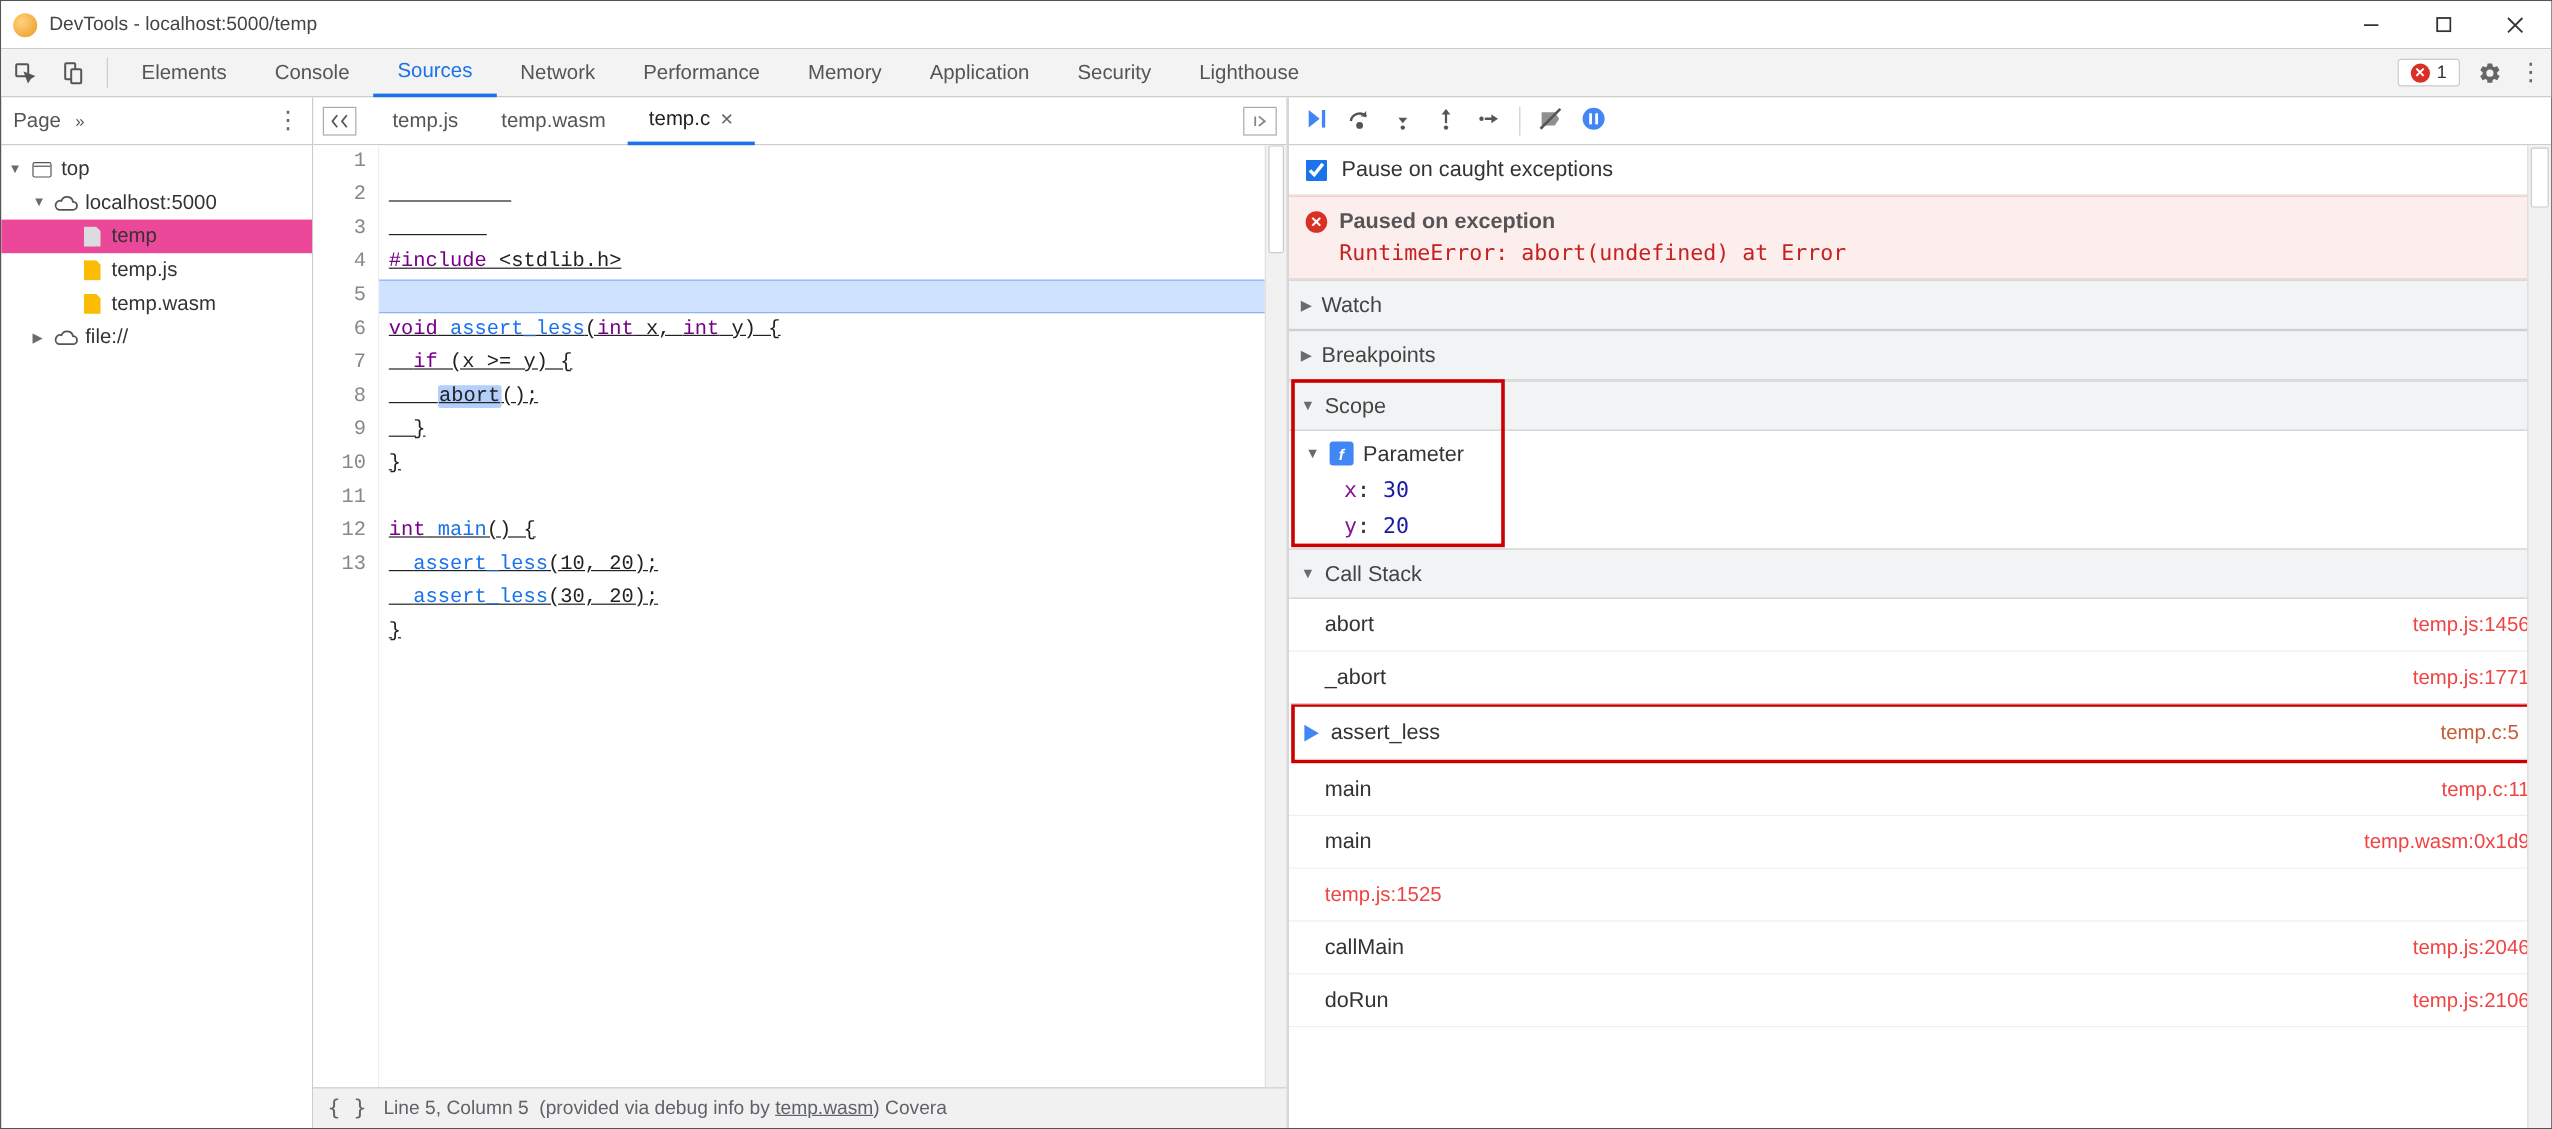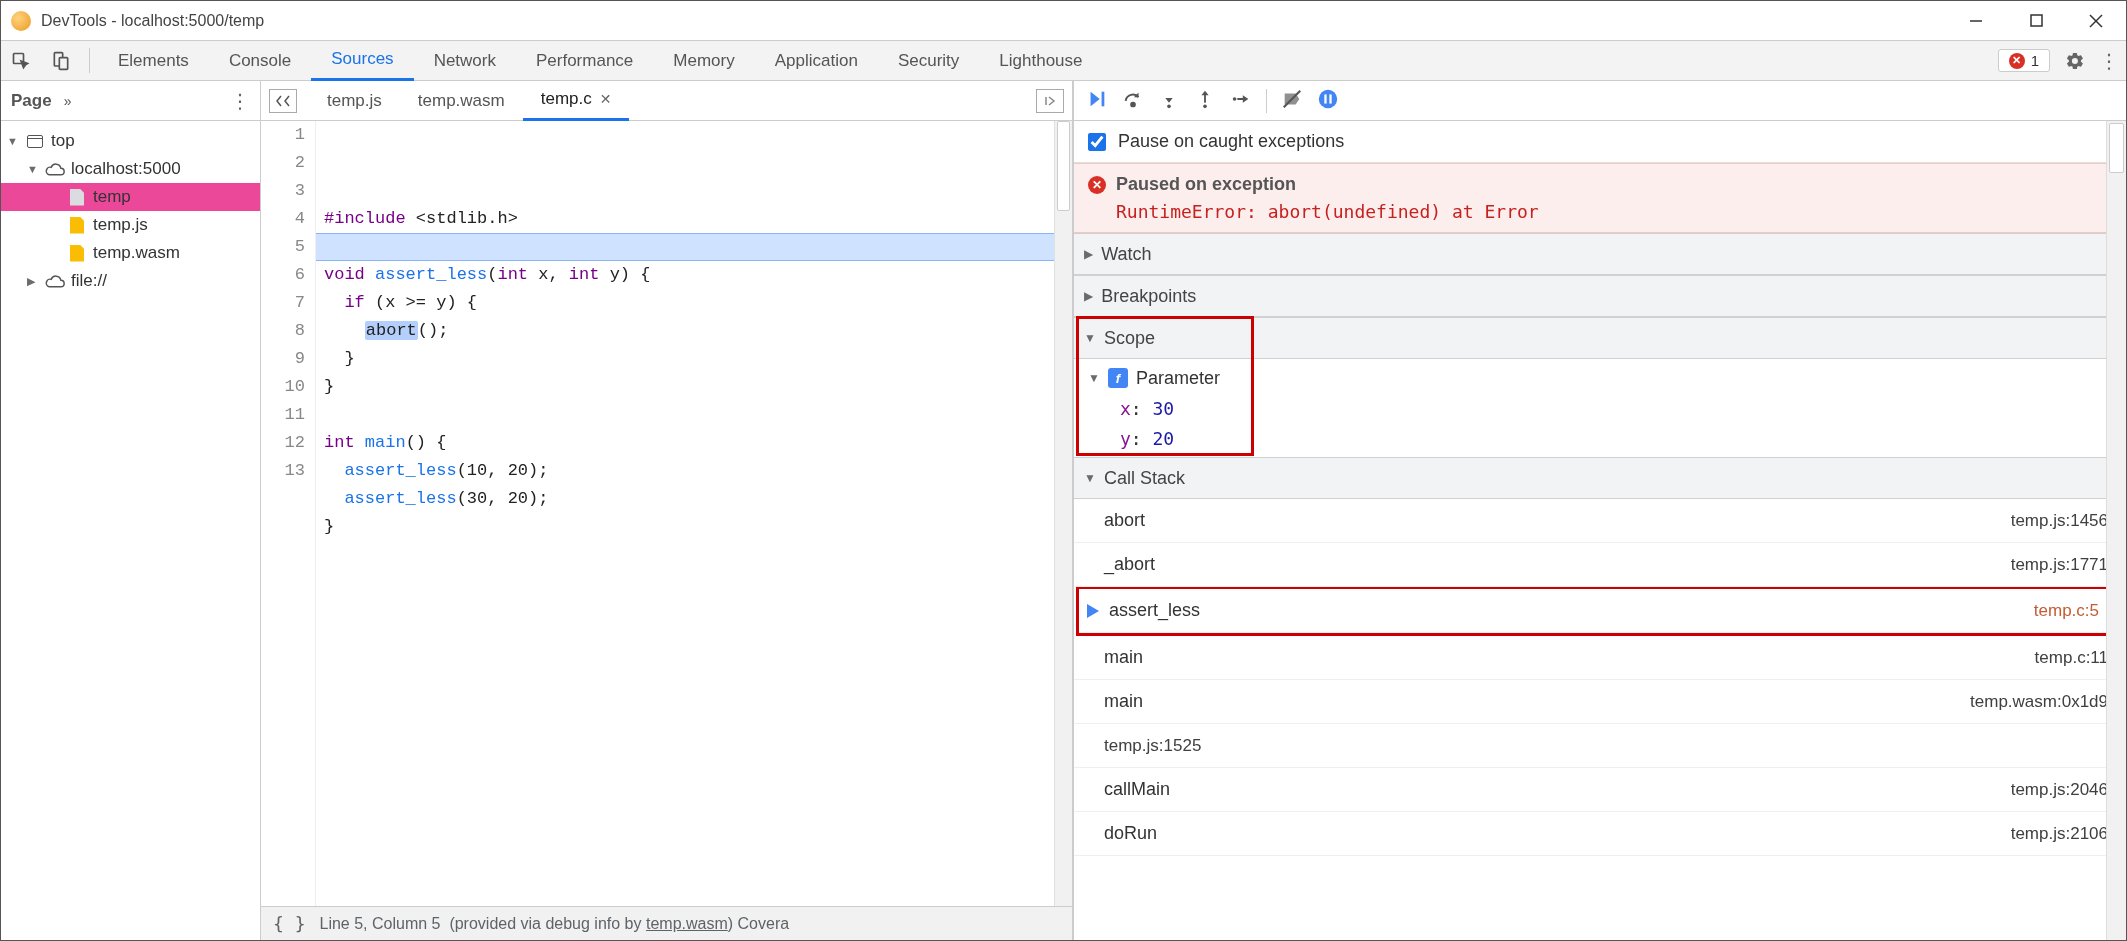--- a/index.html
+++ b/index.html
@@ -24,21 +24,21 @@
   .devtabs .err-badge { display: flex; align-items: center; gap: 6px; background: #fff; border: 1px solid #ccc; border-radius: 3px; padding: 2px 10px; margin-right: 8px; font-size: 15px; }
   .devtabs .err-badge .dot { width: 16px; height: 16px; background: #d93025; border-radius: 50%; display: flex; align-items: center; justify-content: center; color: #fff; font-size: 11px; font-weight: bold; }
   .gear, .kebab { width: 34px; display: flex; justify-content: center; color: #666; font-size: 20px; }
   
   
   .mainrow { flex: 1; display: flex; overflow: hidden; }
   
   
   .leftpane { width: 260px; border-right: 1px solid #ccc; display: flex; flex-direction: column; }
   .leftpane .hdr { height: 40px; border-bottom: 1px solid #ccc; display: flex; align-items: center; padding: 0 10px; font-size: 17px; color: #555; gap: 12px; }
-  .leftpane .hdr .page-label { font-weight: 700; }
+  .leftpane .hdr .page-label { font-weight: 400; }
   .leftpane .hdr .chev { font-size: 14px; }
   .leftpane .hdr .spacer { flex: 1; }
   .tree { padding: 6px 0; font-size: 17px; }
   .tree .row { display: flex; align-items: center; height: 28px; padding-left: 6px; gap: 6px; cursor: default; }
   .tree .row.sel { background: #ec4899; }
   .tree .tri { width: 12px; font-size: 11px; color: #6b6b6b; }
   .tree .ico { width: 20px; display: flex; justify-content: center; }
   .file-ico { width: 14px; height: 17px; background: #dadce0; clip-path: polygon(0 0, 70% 0, 100% 25%, 100% 100%, 0 100%); }
   .file-ico.js { background: #fbbc04; }
   .cloud { width: 20px; height: 14px; }
@@ -50,21 +50,21 @@
   .filetabs { height: 40px; border-bottom: 1px solid #ccc; display: flex; align-items: center; gap: 0; padding: 0 8px; }
   .filetabs .navbox { width: 28px; height: 24px; border: 1px solid #aaa; display: flex; align-items: center; justify-content: center; margin-right: 12px; font-size: 13px; color: #555; }
   .filetabs .ftab { padding: 0 18px; height: 40px; display: flex; align-items: center; gap: 8px; font-size: 17px; color: #555; cursor: pointer; }
   .filetabs .ftab.active { color: #222; border-bottom: 3px solid #1a73e8; }
   .filetabs .ftab .close { font-size: 14px; color: #666; }
   .filetabs .spacer { flex: 1; }
   .filetabs .playbox { width: 28px; height: 24px; border: 1px solid #aaa; display: flex; align-items: center; justify-content: center; color: #888; }
   
   .codearea { flex: 1; display: flex; overflow: hidden; font-family: Consolas, "Courier New", monospace; font-size: 17px; line-height: 28px; position: relative; }
   .gutter { width: 55px; text-align: right; padding-right: 10px; color: #888; background: #fff; border-right: 1px solid #eee; }
-  .codelines { flex: 1; white-space: pre; position: relative; padding-left: 8px; color: #222; }
+  .codelines { flex: 1; white-space: pre; position: relative; padding-left: 8px; color: #222; text-decoration: underline; }
   .codelines .line { height: 28px; }
   .hlline { position: absolute; left: 0; right: 0; height: 28px; background: #cfe2ff; border-top: 1px solid #8ab4f8; border-bottom: 1px solid #8ab4f8; z-index: 0; }
   .tok-kw { color: #708; }
   .tok-fn { color: #1a73e8; }
   .hl-call { background: #b4cffb; border-radius: 2px; padding: 0 1px; }
   
   .codesb { width: 18px; background: #f1f1f1; border-left: 1px solid #e0e0e0; position: relative; }
   .codesb .thumb { position: absolute; top: 0; left: 2px; right: 2px; height: 90px; background: #fff; border: 1px solid #ccc; border-radius: 2px; }
   
   .statusbar { height: 34px; border-top: 1px solid #ccc; display: flex; align-items: center; padding: 0 12px; font-size: 16px; color: #5f6368; gap: 14px; background: #f1f1f1; }
@@ -95,21 +95,21 @@
   .scope-redbox { display: inline-block; }
   .scope-body { padding: 4px 0 4px 14px; font-size: 18px; }
   .scope-body .prow { display: flex; align-items: center; gap: 8px; height: 30px; }
   .scope-body .fbadge { width: 20px; height: 20px; background: #4285f4; color: #fff; border-radius: 3px; font-size: 13px; font-weight: bold; display: flex; align-items: center; justify-content: center; font-style: italic; }
   .scope-body .pv { padding-left: 32px; font-family: Consolas, monospace; font-size: 18px; height: 30px; display: flex; align-items: center; }
   .scope-body .pv .k { color: #881391; }
   .scope-body .pv .v { color: #1a1aa6; }
   
   .stacklist .srow { height: 44px; display: flex; align-items: center; padding: 0 18px 0 30px; font-size: 18px; border-bottom: 1px solid #efefef; position: relative; }
   .stacklist .srow .fn { flex: 1; color: #333; }
-  .stacklist .srow .loc { color: #404040; font-size: 17px; }
+  .stacklist .srow .loc { color: #ef4444; font-size: 17px; }
   .stacklist .srow.curr { }
   .stacklist .srow.curr::before { content: ''; position: absolute; left: 8px; width: 0; height: 0; border-top: 7px solid transparent; border-bottom: 7px solid transparent; border-left: 12px solid #4285f4; }
   .stacklist .srow.curr .loc { color: #c45c34; }
   .stackred { border: 3px solid #cc0000; margin: -1px 6px 0 2px; }
 </style>
 </head>
 <body>
 
 <div class="window">
 

